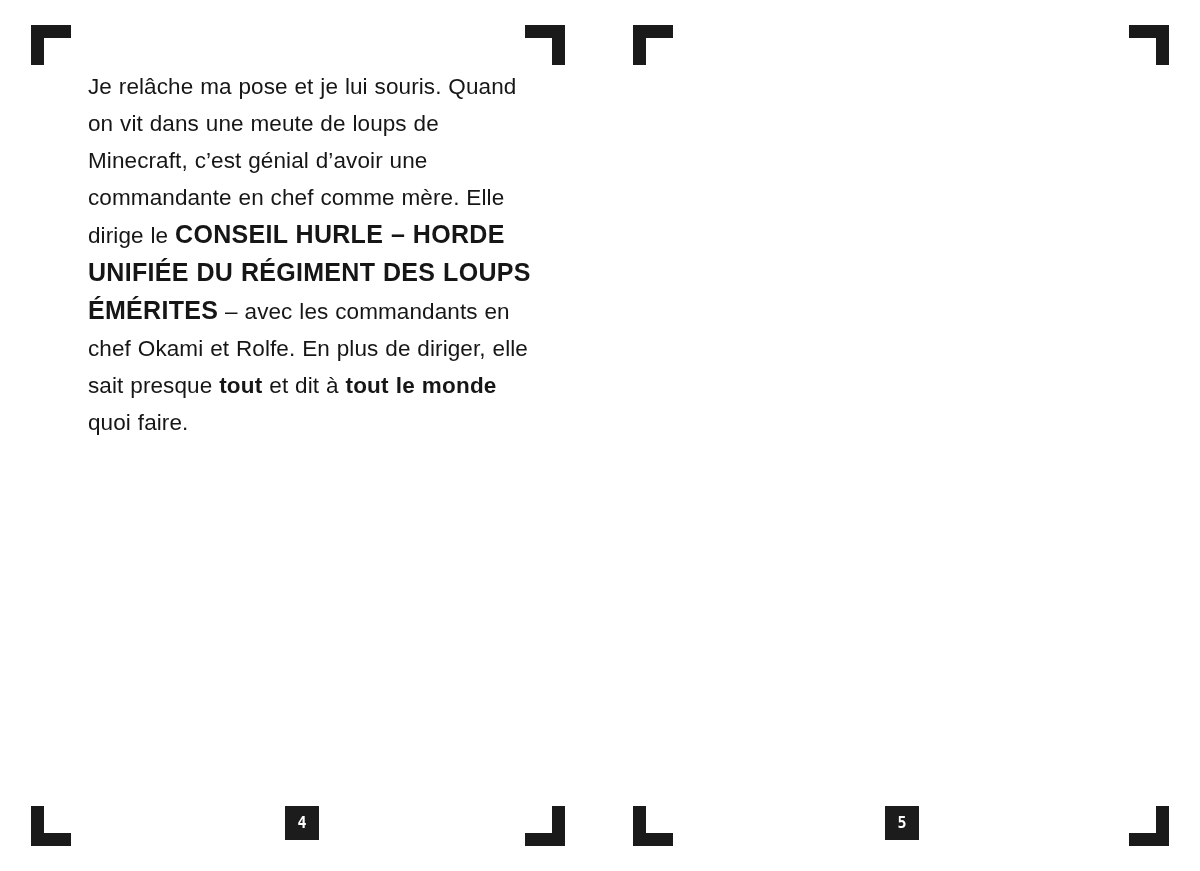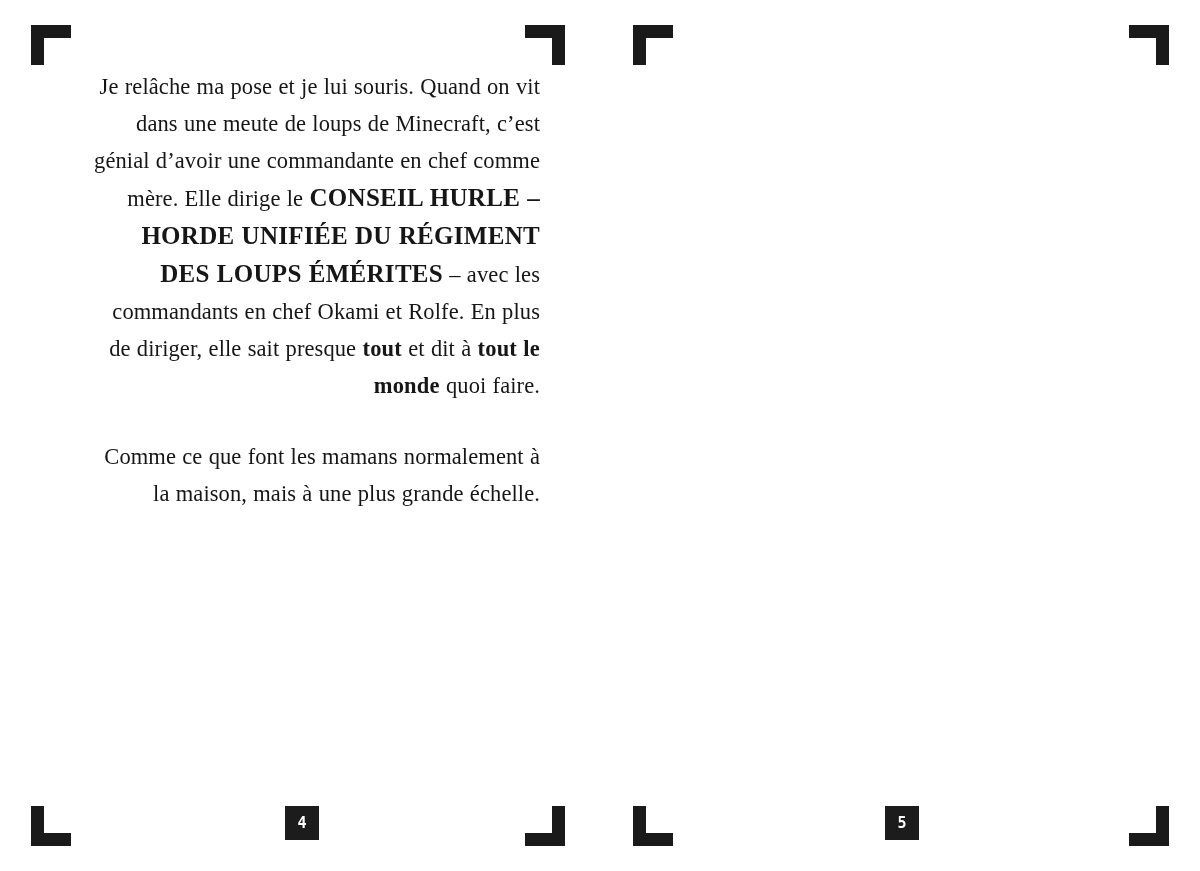--- a/index.html
+++ b/index.html
@@ -60,27 +60,27 @@
   
   .textcol {
     position: absolute;
     top: 68px;
     width: 452px;
   }
   .page-left  .textcol { left: 88px; }
 
   .para {
     margin: 0 0 34px 0;
-    font-family: Liberation Serif, serif;
+    font-family: Liberation Sans, sans-serif;
     font-size: 22.5px;
     line-height: 37px;
     color: #161616;
     letter-spacing: 0.1px;
     font-weight: 400;
-    text-align: right;
+    text-align: left;
     word-spacing: 0.5px;
   }
   .para:last-child { margin-bottom: 0; }
 
   .para b,
   .para .bold {
     font-weight: 700;
     letter-spacing: 0.2px;
   }
 
@@ -128,21 +128,20 @@
         <i class="v"></i>
         <i class="h"></i>
       </div>
     <div class="corner br" style="right:35px; bottom:25px;">
         <i class="v"></i>
         <i class="h"></i>
       </div>
 
     <div class="textcol">
       <p class="para"><span>Je relâche ma pose et je lui souris. Quand on vit dans une meute de loups de Minecraft, c’est génial d’avoir une commandante en chef comme mère. Elle dirige le </span><span class="acr">CONSEIL HURLE – HORDE UNIFIÉE DU RÉGIMENT DES LOUPS ÉMÉRITES</span><span> – avec les commandants en chef Okami et Rolfe. En plus de diriger, elle sait presque </span><b>tout</b><span> et dit à </span><b>tout le monde</b><span> quoi faire.</span></p>
-      <p class="para"><span>Comme ce que font les mamans normalement à la maison, mais à une plus grande échelle.</span></p>
     </div>
 
     <div class="pagenum">
       <span>4</span>
     </div>
   </div>
 
   <div class="page page-right">
 
     <div class="corner tl" style="left:33px;  top:25px;">

